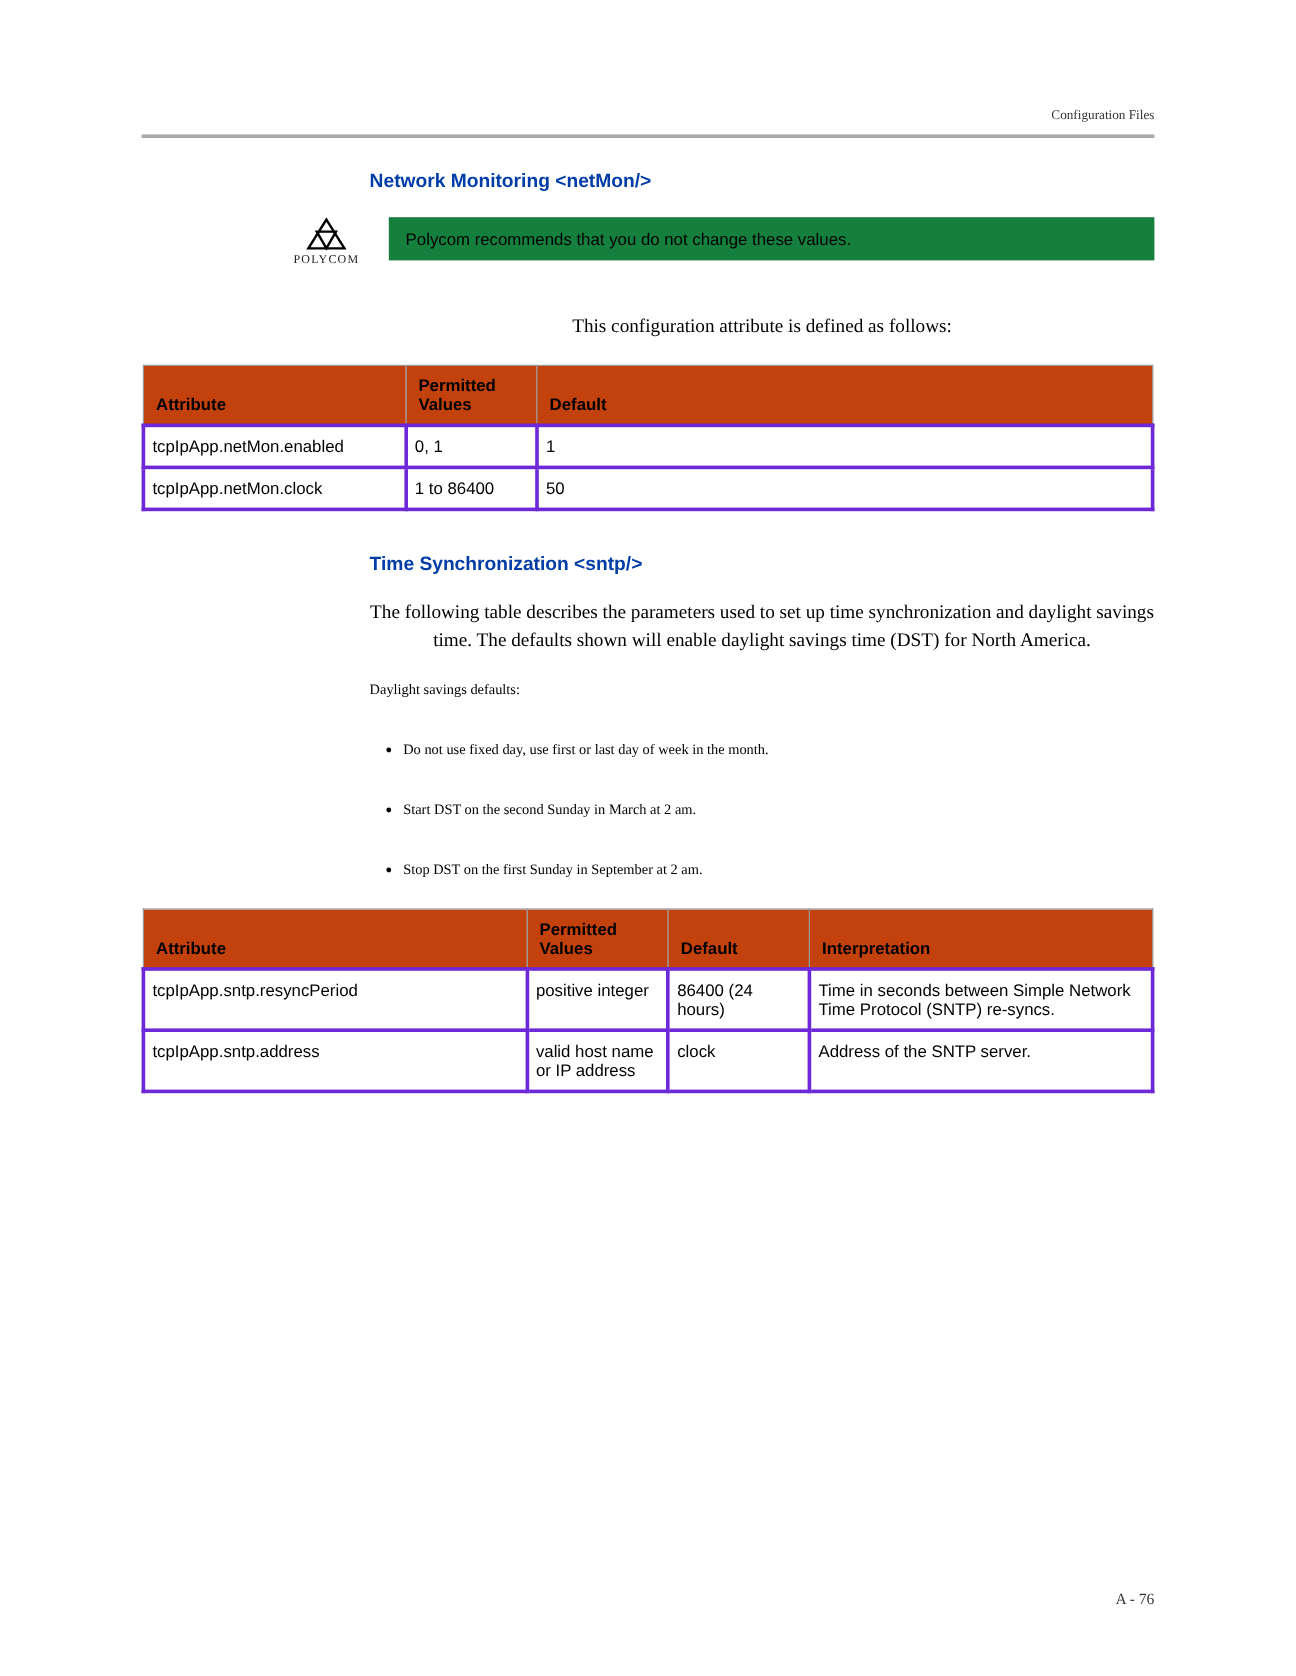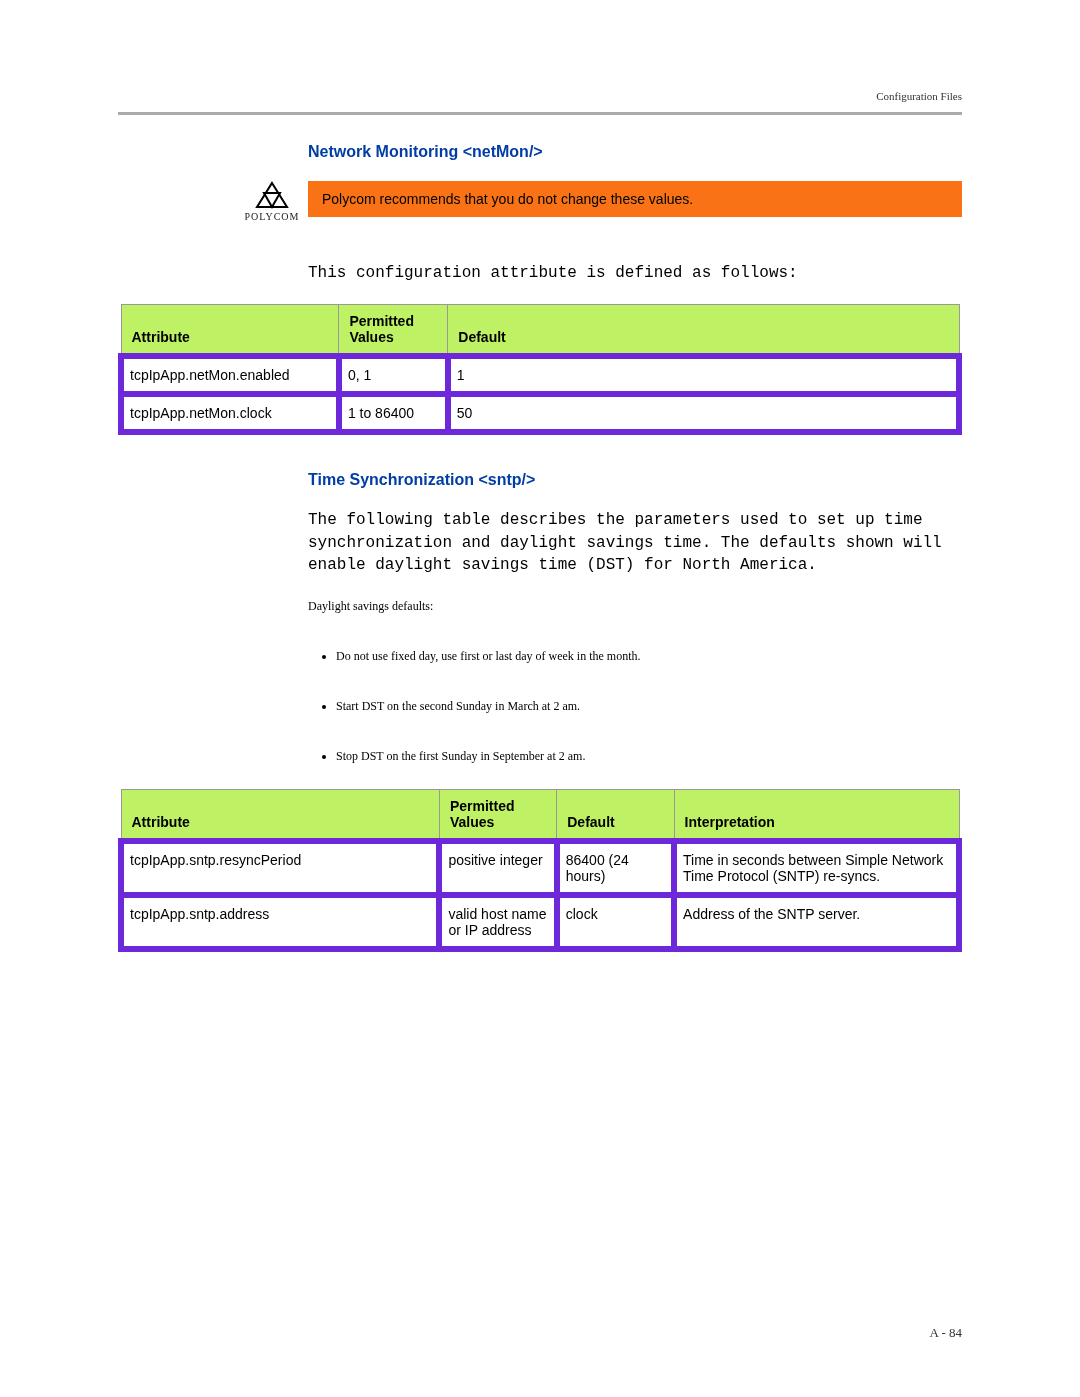--- a/index.html
+++ b/index.html
@@ -47,60 +47,61 @@
     width: 72px;
     text-align: center;
     font-family: Georgia, 'Times New Roman', serif;
     font-size: 10px;
     letter-spacing: 1px;
     color: #222;
   }
   .logo-block svg { display: block; margin: 0 auto 2px auto; }
   .callout-box {
     flex: 1;
-    background: #f97316;
+    background: #15803d;
     padding: 10px 14px;
     font-size: 14px;
     font-family: Arial, Helvetica, sans-serif;
-    margin-left: 0;
+    margin-left: 16px;
   }
   .body-text {
-    font-family: Liberation Mono, monospace;
+    font-family: Liberation Serif, serif;
     font-size: 16px;
     margin-left: 190px;
     margin-bottom: 20px;
     line-height: 1.4;
+    text-align: center;
   }
   .bullets {
     font-family: Georgia, 'Times New Roman', serif;
     font-size: 12px;
     margin-left: 190px;
     margin-bottom: 24px;
     line-height: 1.5;
   }
   .bullets ul { margin: 6px 0 0 0; padding-left: 28px; list-style: disc; }
   .bullets li { margin-bottom: 6px; margin-top: 32px; }
   table.cfg {
     width: 100%;
     border-collapse: collapse;
     font-family: Arial, Helvetica, sans-serif;
     font-size: 14px;
     margin-bottom: 36px;
   }
   table.cfg th {
-    background: #bef264;
+    background: #c2410c;
     text-align: left;
     font-weight: bold;
     padding: 8px 10px;
     border: 1px solid #999;
     vertical-align: bottom;
   }
   table.cfg td {
     padding: 8px 6px;
-    border: 6px solid #6d28d9;
+    border: 3px solid #6d28d9;
     vertical-align: top;
   }
   .page-number {
     position: absolute;
     bottom: 56px;
     right: 118px;
     font-family: Georgia, 'Times New Roman', serif;
     font-size: 13px;
     color: #333;
   }
@@ -192,13 +193,13 @@
       <tr>
         <td>tcpIpApp.sntp.address</td>
         <td>valid host name or IP address</td>
         <td>clock</td>
         <td>Address of the SNTP server.</td>
       </tr>
     </tbody>
   </table>
 </div>
 
-<div class="page-number">A - 84</div>
+<div class="page-number">A - 76</div>
 
 </body></html>

